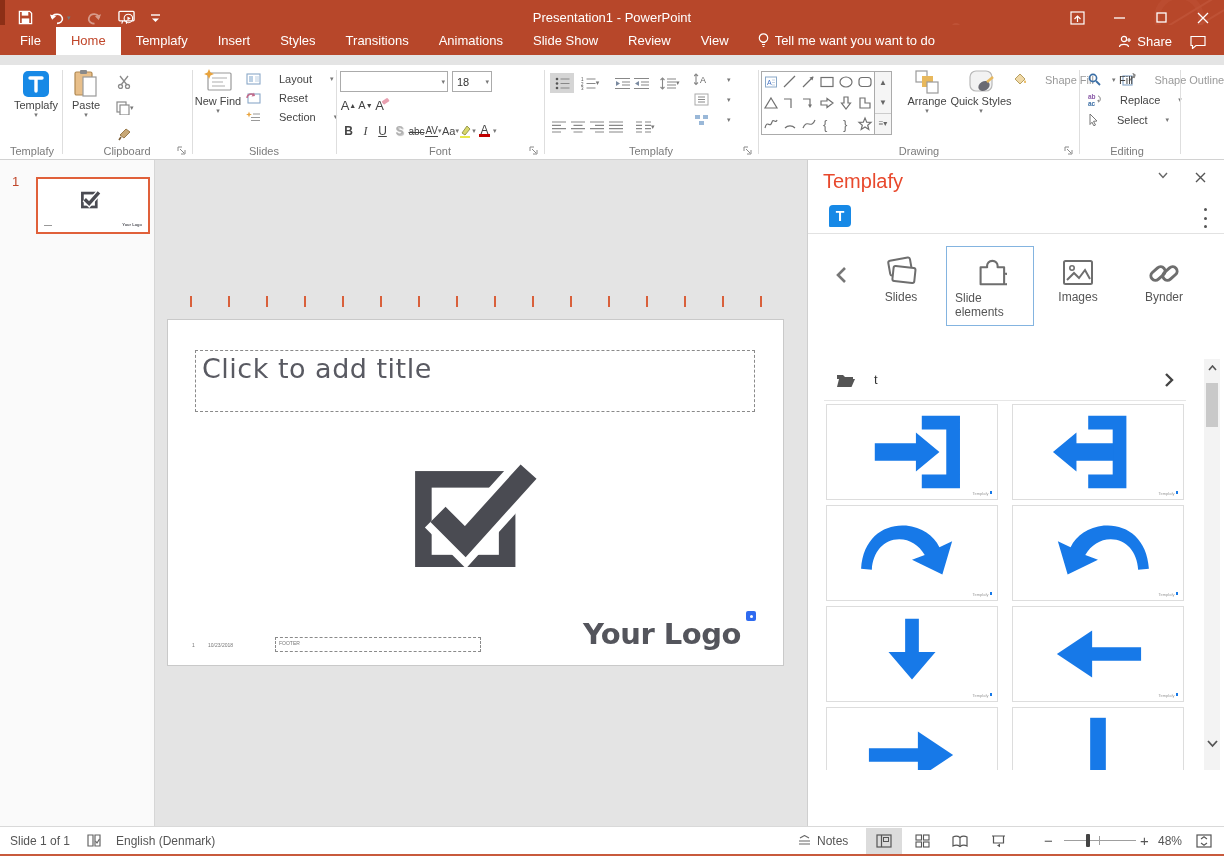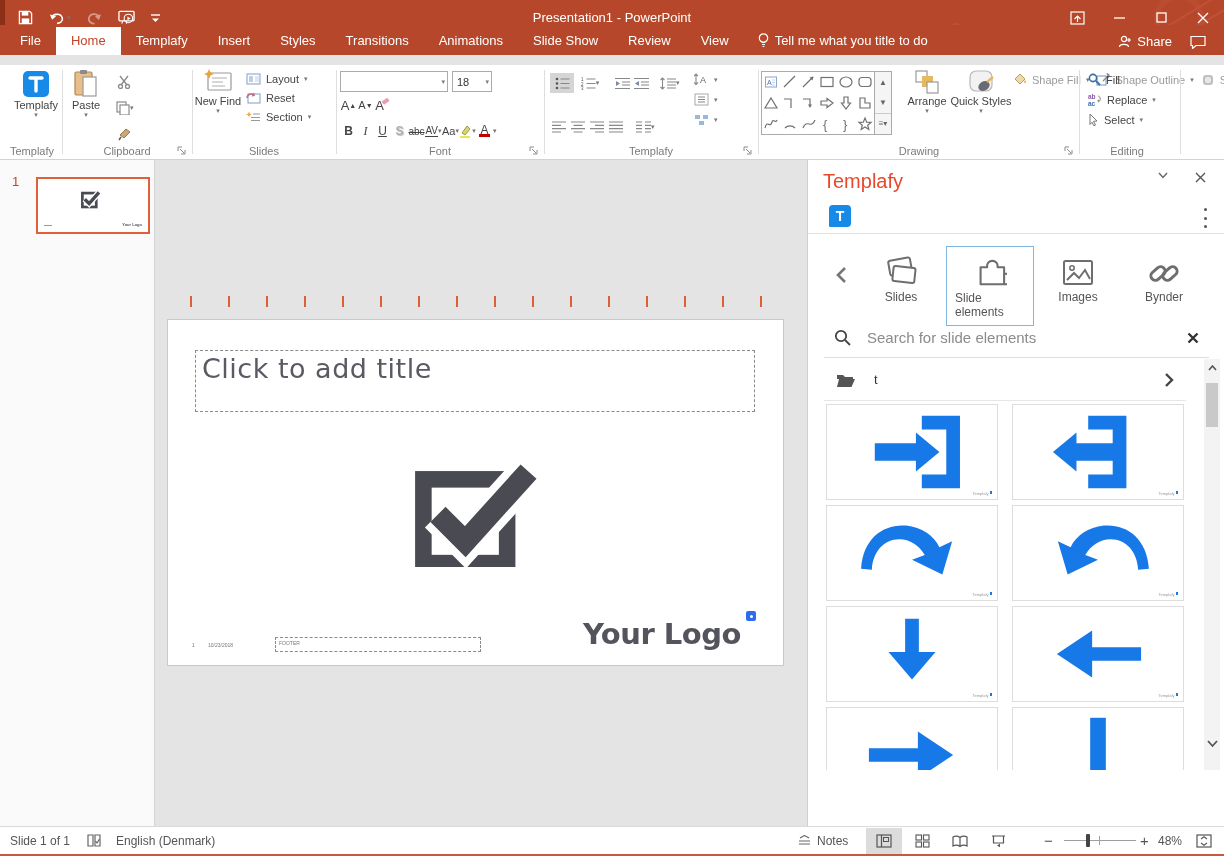--- a/index.html
+++ b/index.html
@@ -24,21 +24,21 @@
   .tab-right{margin-left:auto;display:flex;align-items:center;gap:18px;color:#fff;font-size:13px;padding:0 18px 6px 0}
   .share-wrap{display:flex;align-items:center;gap:5px}
 
   
   .ribbon{position:absolute;left:0;top:65px;width:1224px;height:95px;background:#fff;border-bottom:1px solid #d2d2d2}
   .rgroup{position:absolute;top:0;height:94px}
   .glabel{position:absolute;bottom:2px;left:0;right:0;text-align:center;font-size:11px;color:#7b7b7b;white-space:nowrap}
   .gdiv{position:absolute;top:5px;height:84px;width:1px;background:#dedede}
   .launcher{position:absolute;right:3px;bottom:3px;width:11px;height:11px;display:flex;align-items:center;justify-content:center}
   .bigbtn{position:absolute;top:4px;display:flex;flex-direction:column;align-items:center;color:#444;font-size:11px;line-height:13px;text-align:center;cursor:default}
-  .smallrow{display:flex;align-items:center;gap:5px;color:#444;font-size:11px;white-space:nowrap;cursor:default}
+  .smallrow{display:flex;align-items:center;gap:18px;color:#444;font-size:11px;white-space:nowrap;cursor:default}
   .dd{font-size:7px;color:#777;line-height:6px}
   .fbtn{display:flex;align-items:center;justify-content:center;min-width:17px;height:20px;color:#444;cursor:default}
   .fbtn.dim{color:#b0b0b0}
   .combo{height:21px;border:1px solid #ababab;background:#fff;display:flex;align-items:center;padding:0 2px 0 4px}
   .combo input{border:0;outline:0;width:100%;font-size:11px;font-family:"Liberation Sans",sans-serif;color:#333}
   .shape-grid{position:absolute;left:0;top:6px;width:114px;height:64px;border:1px solid #ababab;background:#fff;display:grid;grid-template-columns:repeat(6,1fr);grid-template-rows:repeat(3,1fr)}
   .shape-cell{display:flex;align-items:center;justify-content:center}
   .shape-scroll{position:absolute;left:114px;top:6px;width:17px;height:64px;border:1px solid #ababab;border-left:0;background:#f5f5f5;display:flex;flex-direction:column}
   .shape-scroll div{flex:1;display:flex;align-items:center;justify-content:center;color:#666;font-size:8px}
 
@@ -194,21 +194,21 @@
     <div class="tab">Transitions</div>
     <div class="tab">Animations</div>
     <div class="tab">Slide Show</div>
     <div class="tab">Review</div>
     <div class="tab">View</div>
     <div class="tellme">
       <svg width="11" height="15" viewBox="0 0 11 15">
           <circle cx="5.5" cy="5" r="4.2" fill="none" stroke="#fff" stroke-width="1.2"></circle>
           <path d="M3.8 9.5 h3.4 M4 11.5 h3 M4.6 13.5 h1.8" stroke="#fff" stroke-width="1.1"></path>
         </svg>
-      <span>Tell me what you title to do</span>
+      <span>Tell me want you want to do</span>
     </div>
     <div class="tab-right">
       <span class="share-wrap">
         <svg width="14" height="13" viewBox="0 0 14 13">
             <circle cx="6" cy="4" r="2.6" fill="none" stroke="#fff" stroke-width="1.2"></circle>
             <path d="M1.5 12 C1.5 8.5 10.5 8.5 10.5 12" fill="none" stroke="#fff" stroke-width="1.2"></path>
             <path d="M11 3 v4 M9 5 h4" stroke="#fff" stroke-width="1.2"></path>
           </svg>
         <span>Share</span>
       </span>
@@ -774,30 +774,20 @@
           <span class="picon">
             <svg width="34" height="26" viewBox="0 0 34 26">
                 <rect x="3" y="9" width="16" height="9" rx="4.5" transform="rotate(-42 11 13.5)" fill="none" stroke="#6e6e6e" stroke-width="3"></rect>
                 <rect x="15" y="9" width="16" height="9" rx="4.5" transform="rotate(-42 23 13.5)" fill="none" stroke="#6e6e6e" stroke-width="3"></rect>
               </svg>
           </span>
           <span>Bynder</span>
         </div>
       </div>
 
-      <div class="pane-search">
-        <svg width="17" height="17" viewBox="0 0 17 17">
-            <circle cx="7" cy="7" r="5.2" fill="none" stroke="#444" stroke-width="1.8"></circle>
-            <path d="M11 11 L16 16" stroke="#444" stroke-width="1.8"></path>
-          </svg>
-        <input placeholder="Search for slide elements" style="">
-        <svg width="12" height="12" viewBox="0 0 12 12">
-            <path d="M1.5 1.5 L10.5 10.5 M10.5 1.5 L1.5 10.5" stroke="#333" stroke-width="2.4"></path>
-          </svg>
-      </div>
 
       <div class="folder-row">
         <svg width="20" height="16" viewBox="0 0 20 16">
             <path d="M1 3 h6 l2 2 h8 v2 h-16 z" fill="#555"></path>
             <path d="M3 7 h16 l-3.5 8 h-14.5 z" fill="#555"></path>
           </svg>
         <span>t</span>
         <svg class="chev" width="10" height="16" viewBox="0 0 10 16">
             <path d="M2 2 L8 8 L2 14" fill="none" stroke="#444" stroke-width="2.4"></path>
           </svg>

